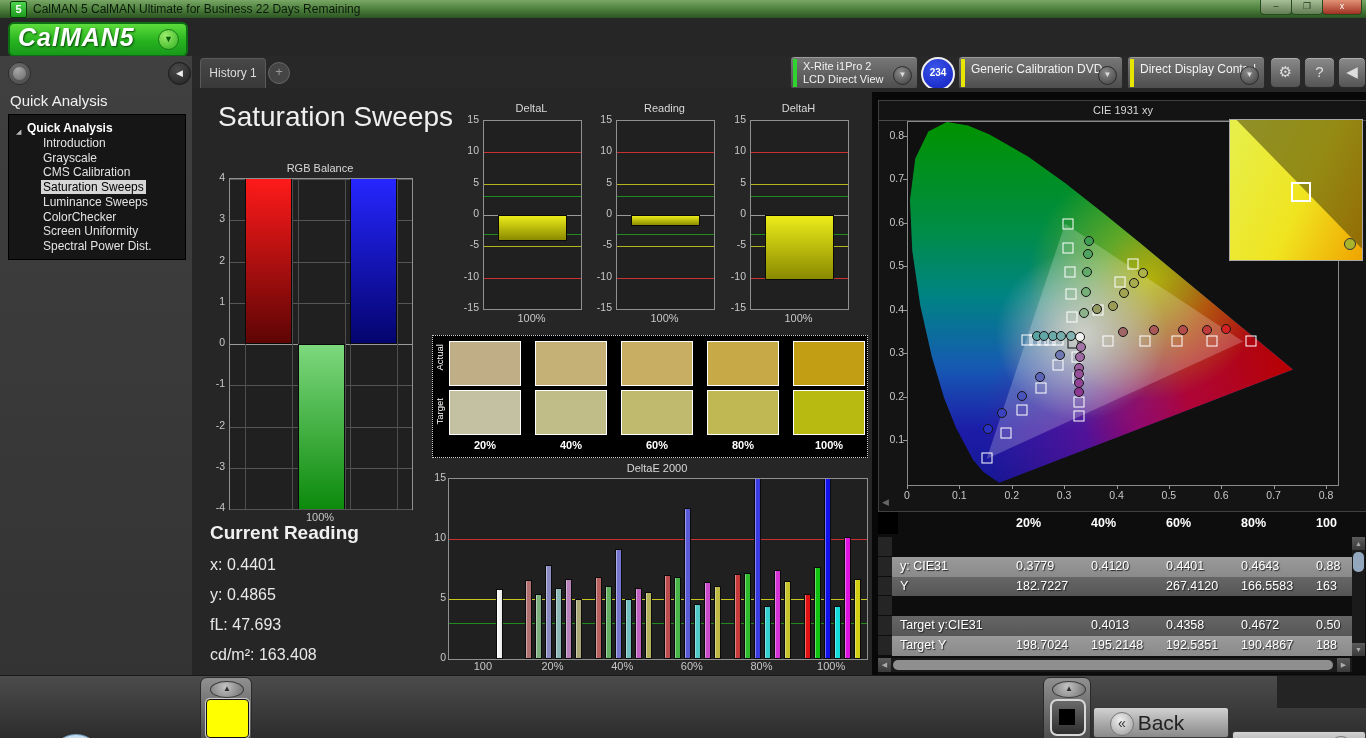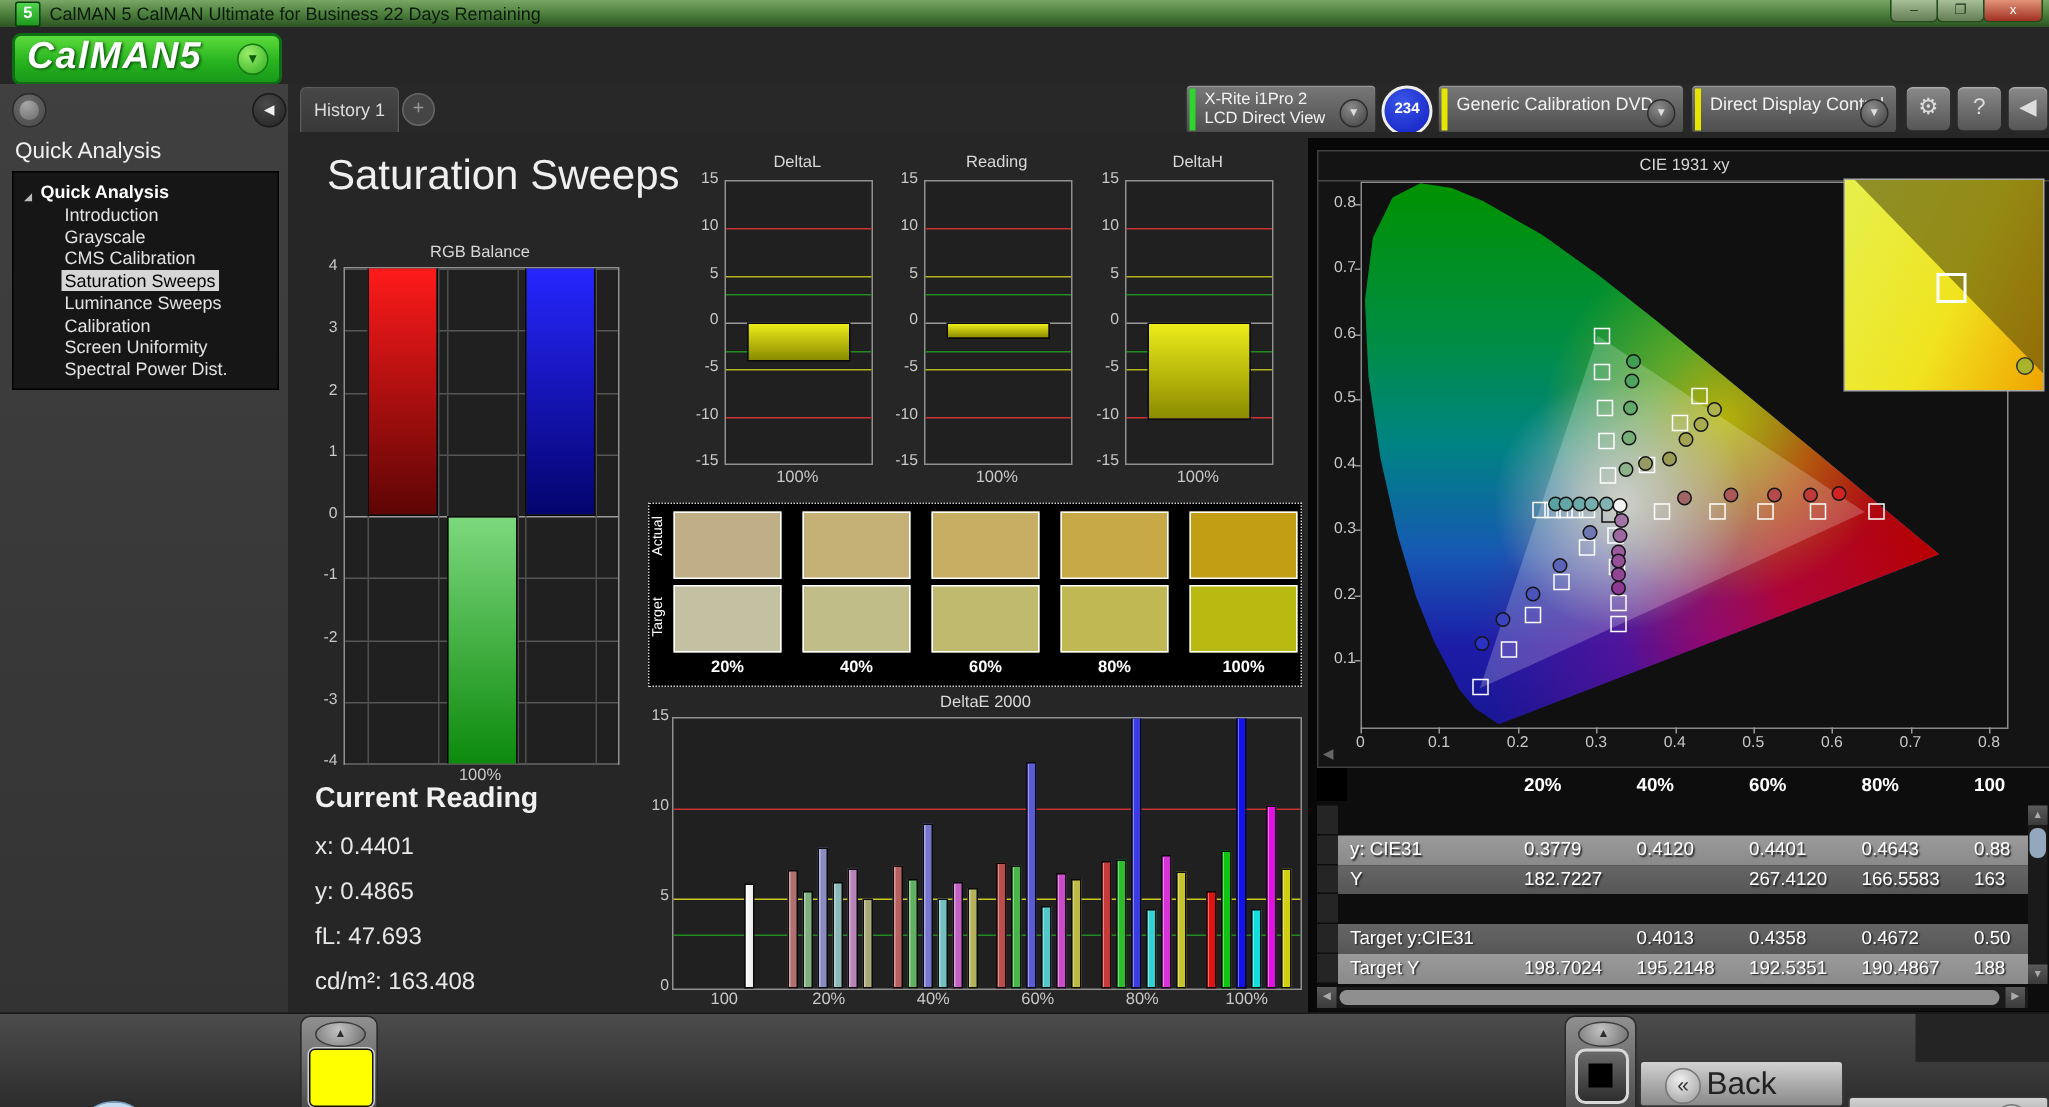--- a/index.html
+++ b/index.html
@@ -178,21 +178,21 @@
     <div class="abs side-collapse">◀</div>
     <div class="abs side-header">Quick Analysis</div>
     <div class="abs tree">
       <div class="tree-root"><span class="exp">◢</span><span>Quick Analysis</span></div>
       <div id="treeItems">
           <div class="tree-item"><span>Introduction</span></div>
           <div class="tree-item"><span>Grayscale</span></div>
           <div class="tree-item"><span>CMS Calibration</span></div>
           <div class="tree-item selected"><span>Saturation Sweeps</span></div>
           <div class="tree-item"><span>Luminance Sweeps</span></div>
-          <div class="tree-item"><span>Calibration</span></div>
+          <div class="tree-item"><span>ColorChecker</span></div>
           <div class="tree-item"><span>Screen Uniformity</span></div>
           <div class="tree-item"><span>Spectral Power Dist.</span></div>
         </div>
     </div>
   </div>
 
   <div class="abs content-bg"></div>
   <div class="abs page-title">Saturation Sweeps</div>
 
   <div class="abs" style="left:205px;top:160px;width:212px;height:360px;">

